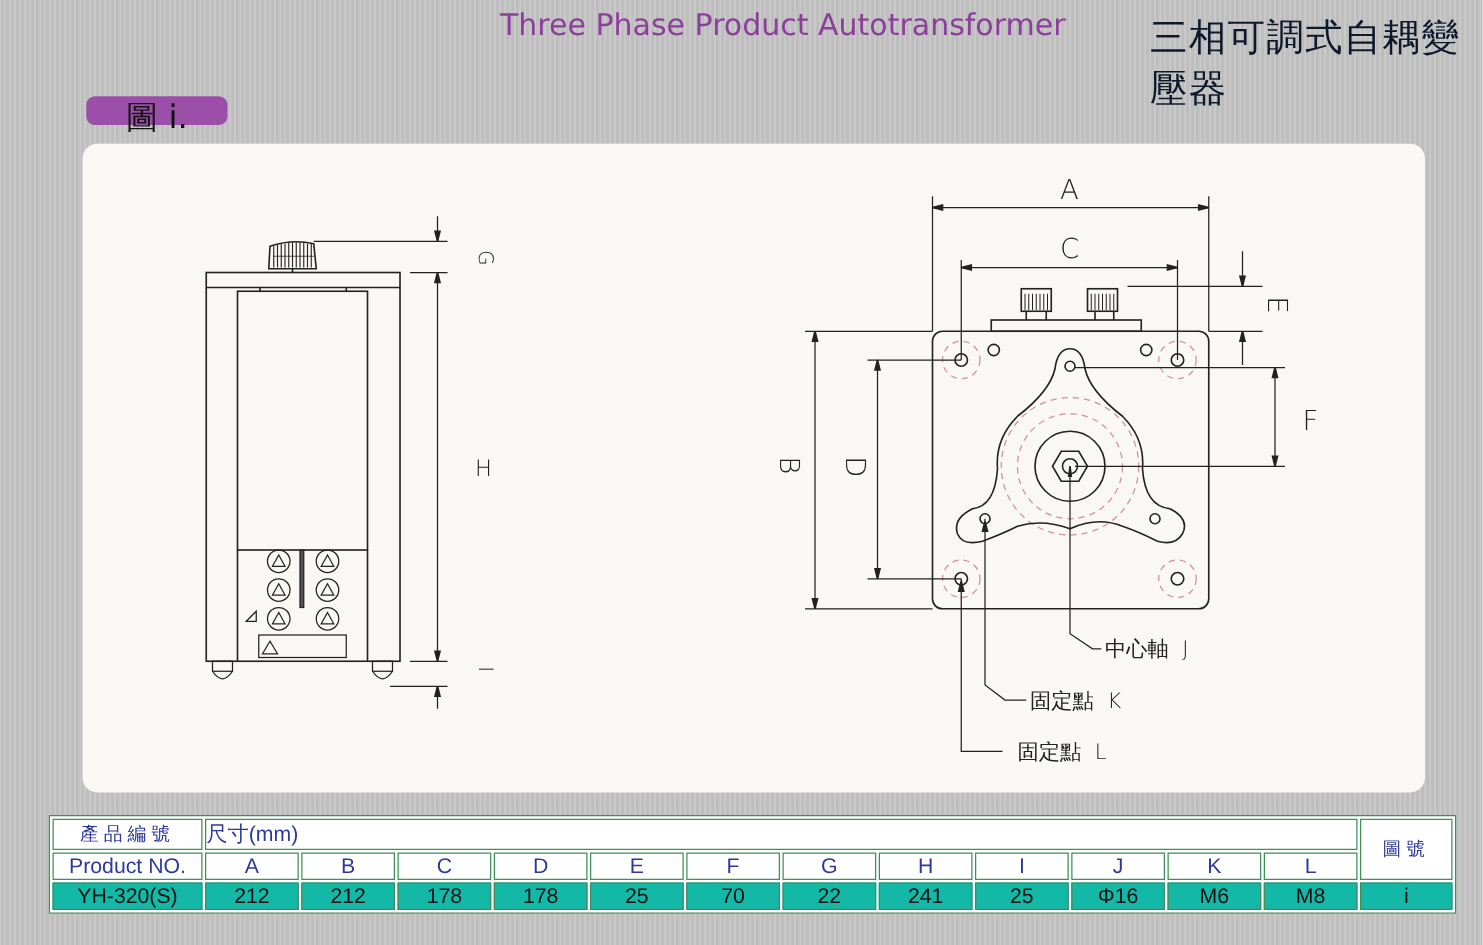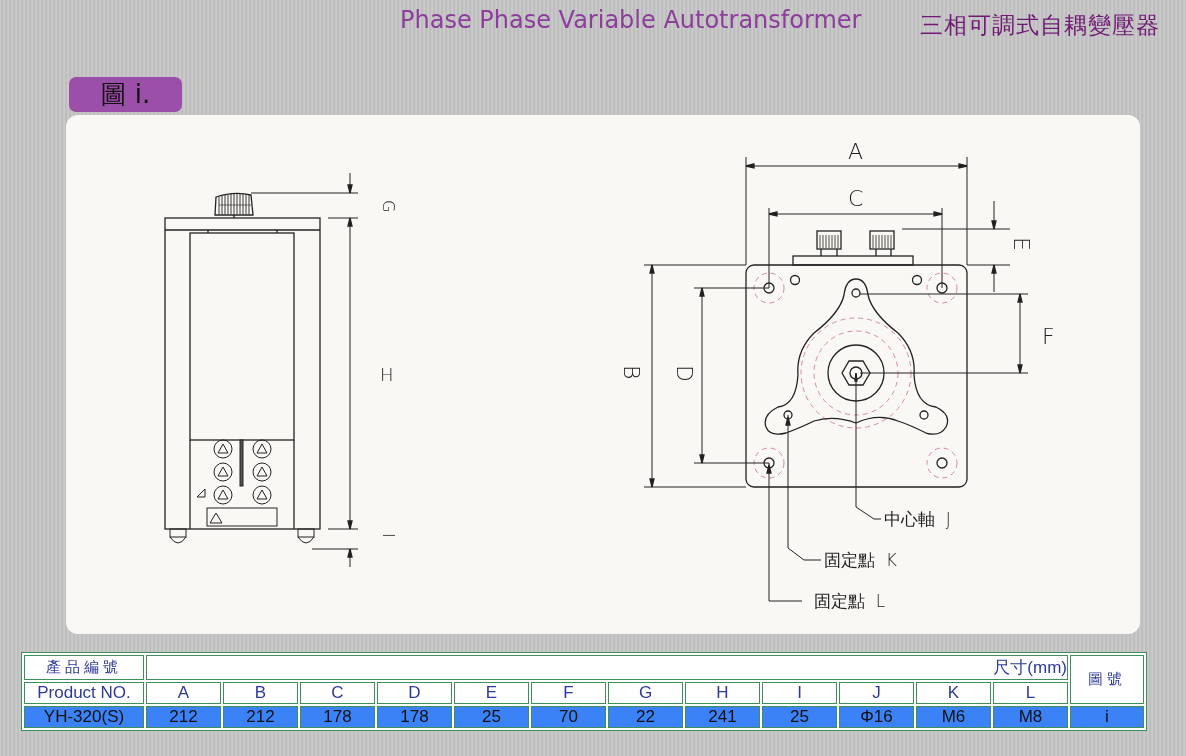--- a/index.html
+++ b/index.html
@@ -7,50 +7,50 @@
     width:1186px; height:756px; position:relative; overflow:hidden;
     background:#c4c4c4;
     background-image: repeating-linear-gradient(90deg, rgba(255,255,255,0.10) 0 1px, rgba(0,0,0,0.03) 1px 3px, rgba(255,255,255,0.06) 3px 4px);
     font-family:"Liberation Sans", sans-serif;
   }
   .title-en {
     position:absolute; left:400px; top:6px; font-size:24px; color:#8c3f9a;
     font-family:"DejaVu Sans", sans-serif; letter-spacing:0px;
   }
   .title-zh {
-    position:absolute; left:920px; top:10px; font-size:23px; color:#701a75;
+    position:absolute; left:920px; top:10px; font-size:30px; color:#0f172a;
     font-family:"DejaVu Sans", sans-serif; letter-spacing:1px;
   }
   .fig-tab {
-    position:absolute; left:69px; top:77px; width:113px; height:35px;
+    position:absolute; left:69px; top:77px; width:113px; height:23px;
     background:#9b4fa8; border-radius:7px; color:#111;
     font-size:26px; line-height:35px; text-align:center;
     font-family:"DejaVu Sans", sans-serif;
   }
   .panel {
     position:absolute; left:66px; top:115px; width:1074px; height:519px;
     background:#faf8f4; border-radius:12px;
   }
   .panel svg { position:absolute; left:0; top:0; }
   .lbl { font-family:"DejaVu Sans", sans-serif; font-weight:200; fill:#222; }
   table.spec {
-    position:absolute; left:21px; top:652px; border-collapse:separate; border-spacing:2px;
+    position:absolute; left:39px; top:652px; border-collapse:separate; border-spacing:2px;
     background:#fff; border:1px solid #3f8f5a;
   }
   table.spec td {
     border:1px solid #3f8f5a; text-align:center; font-size:17px; height:20px; padding:0;
   }
   .hdr td { background:#fff; color:#2d3a9a; }
   .hdr-zh { font-size:15px !important; letter-spacing:4px; font-family:"DejaVu Serif", serif; }
-  .row td { background:#3b82f6; color:#111;margin-left:16px; }
+  .row td { background:#14b8a6; color:#111;margin-left:16px; }
 </style>
 </head>
 <body>
 
-<div class="title-en">Phase Phase Variable Autotransformer</div>
+<div class="title-en">Three Phase Product Autotransformer</div>
 <div class="title-zh">三相可調式自耦變壓器</div>
 
 <div class="fig-tab">圖 i.</div>
 
 <div class="panel">
   <svg width="1074" height="519" viewBox="0 0 1074 519">
     <g stroke="#222" stroke-width="1.3" fill="none">
 
       <g>
 
@@ -229,21 +229,21 @@
     <text class="lbl" x="818" y="410" font-size="17">中心軸 &nbsp;J</text>
     <text class="lbl" x="758" y="451" font-size="17">固定點 &nbsp;K</text>
     <text class="lbl" x="748" y="492" font-size="17">固定點 &nbsp;L</text>
   </svg>
 </div>
 
 <table class="spec">
   <tbody>
       <tr class="hdr">
     <td class="hdr-zh" style="width:118px">產品編號</td>
-    <td colspan="12" style="text-align:right">尺寸(mm)</td>
+    <td colspan="12" style="text-align:left">尺寸(mm)</td>
     <td rowspan="2" class="hdr-zh" style="width:72px">圖號</td>
   </tr>
   <tr class="hdr">
     <td>Product NO.</td>
     <td style="width:73px">A</td>
     <td style="width:73px">B</td>
     <td style="width:73px">C</td>
     <td style="width:73px">D</td>
     <td style="width:73px">E</td>
     <td style="width:73px">F</td>

